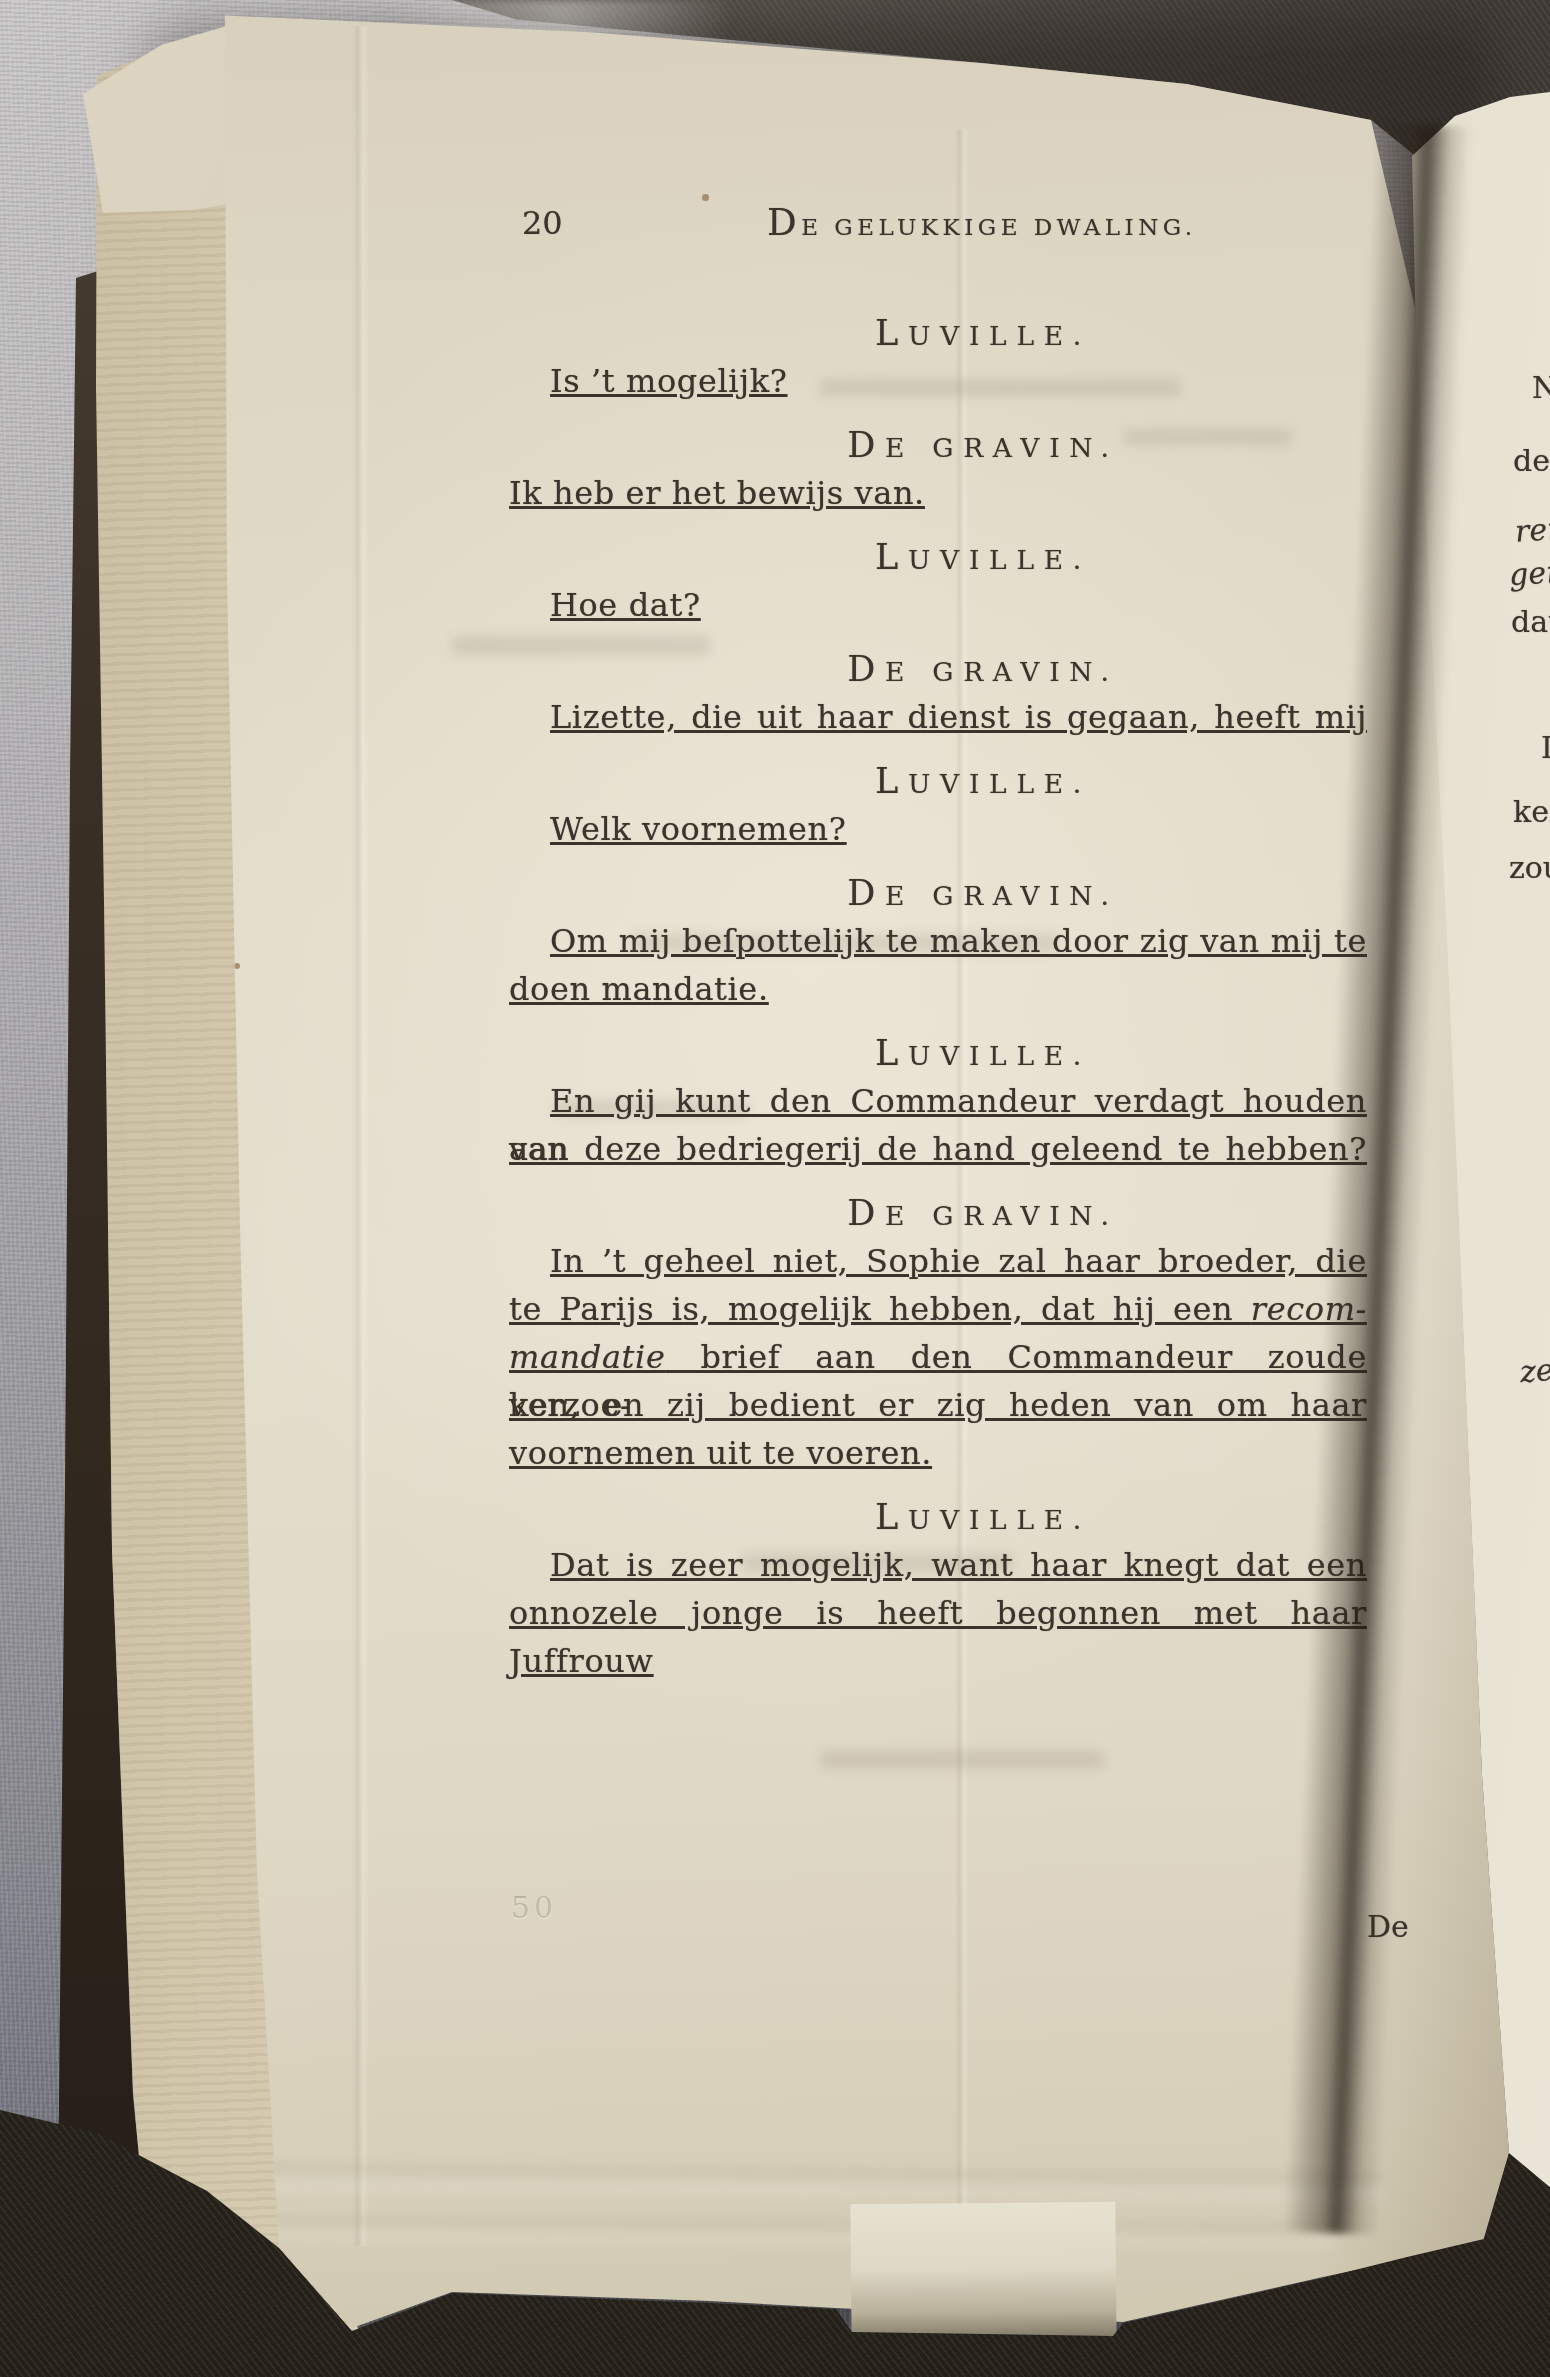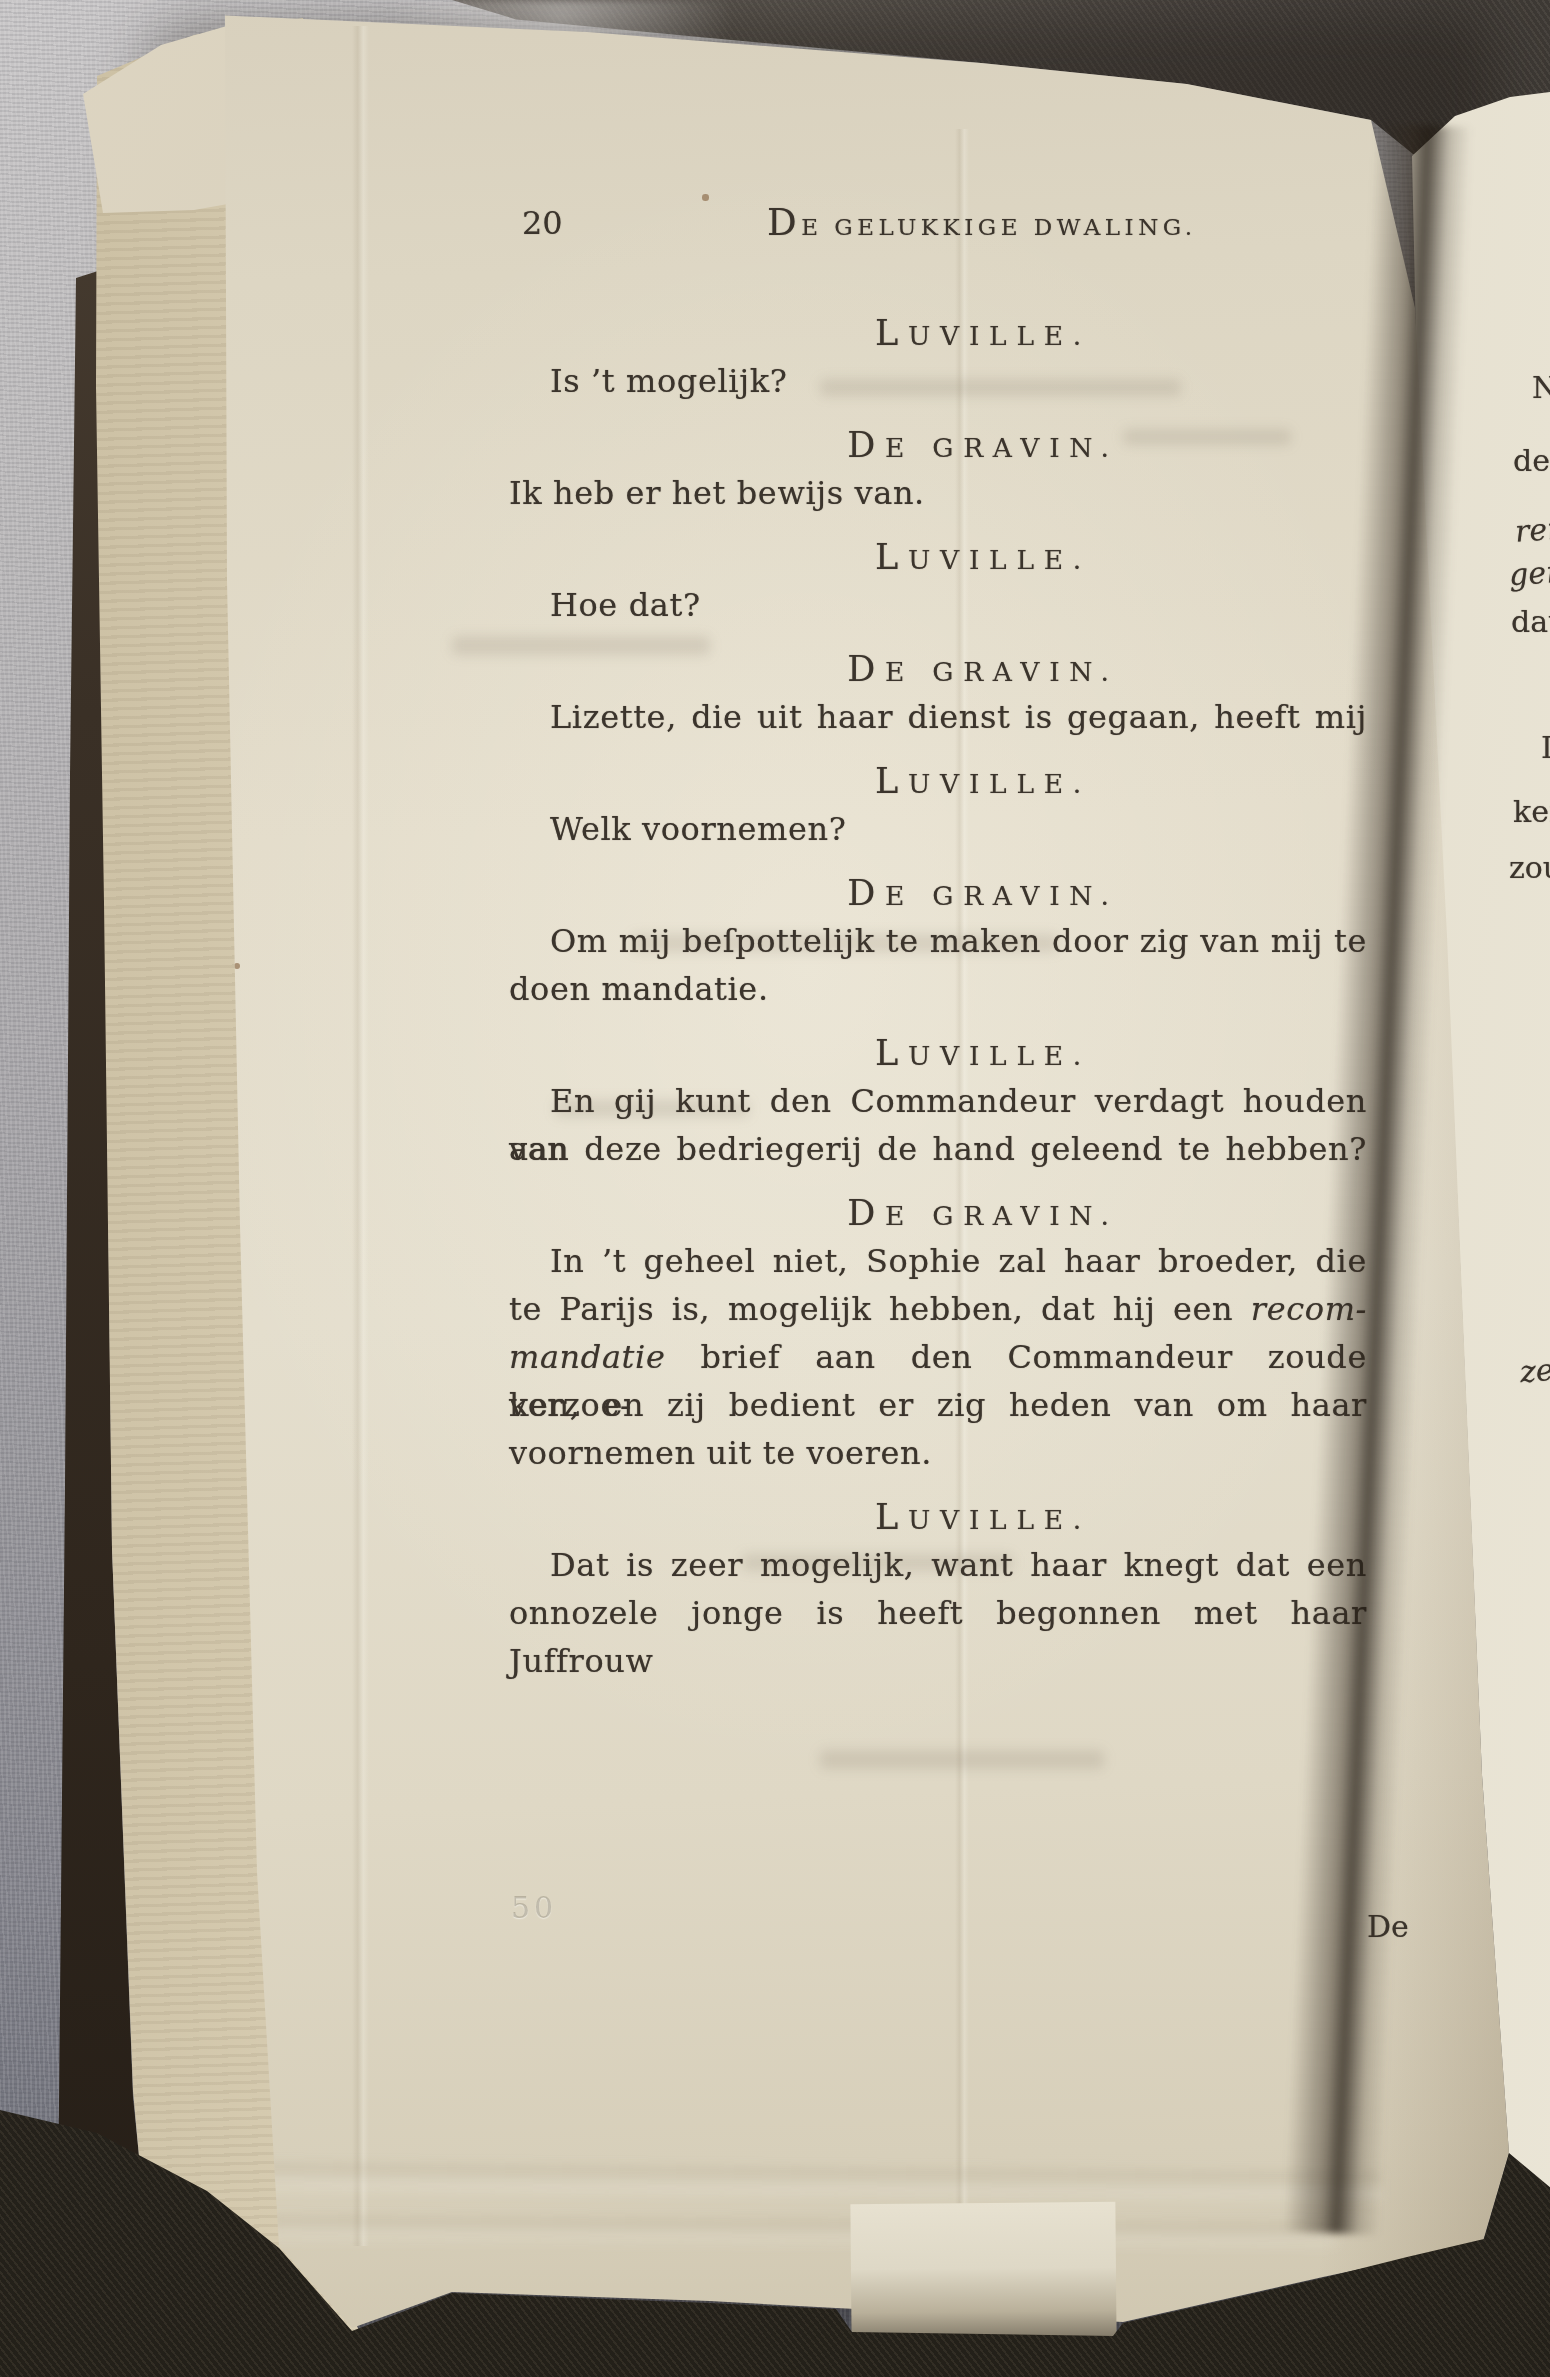--- a/index.html
+++ b/index.html
@@ -79,21 +79,21 @@
     transform:rotate(2.5deg);transform-origin:top left;filter:blur(3.9px);
   }
   .slip{
     position:absolute;left:851px;top:2203px;width:265px;height:145px;
     background:linear-gradient(180deg,#e7e1d0 0%,#ded8c6 45%,#b9b09a 75%,#6e6657 100%);
     transform:rotate(-0.5deg);
   }
 
   
   .textblock{position:absolute;left:509px;top:199px;width:858px;color:#3b342c;text-shadow:0 0 1px rgba(59,52,44,0.55);}
-  .line{height:48px;line-height:48px;font-size:32px;letter-spacing:0.6px;}
+  .line{height:48px;line-height:48px;font-size:32px;letter-spacing:0.6px;text-decoration:underline;}
   .indent{text-indent:41px;}
   .fill{text-align:justify;text-align-last:justify;}
   .speaker{
     height:48px;line-height:48px;font-size:26.5px;letter-spacing:9.7px;
     text-transform:uppercase;text-align:center;padding-left:90px;margin-top:16px;
   }
   .speaker::first-letter{font-size:35px;}
   .first-speaker{margin-top:62px;}
   .header-row{position:relative;height:48px;}
   .pagenum{position:absolute;left:13px;top:0;font-size:32px;line-height:48px;}

